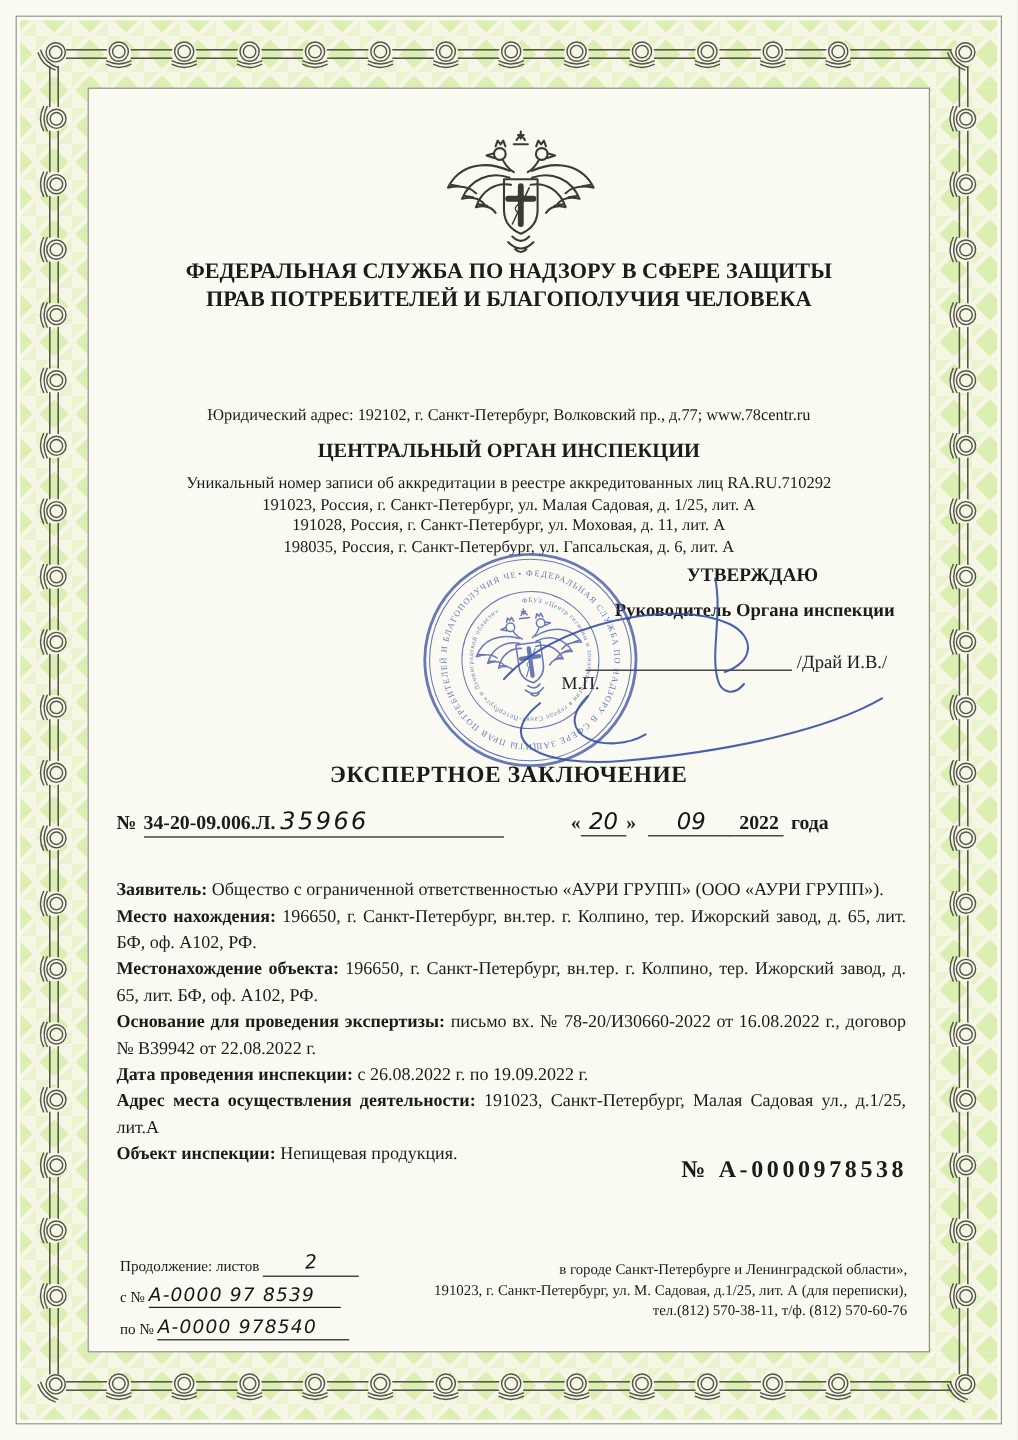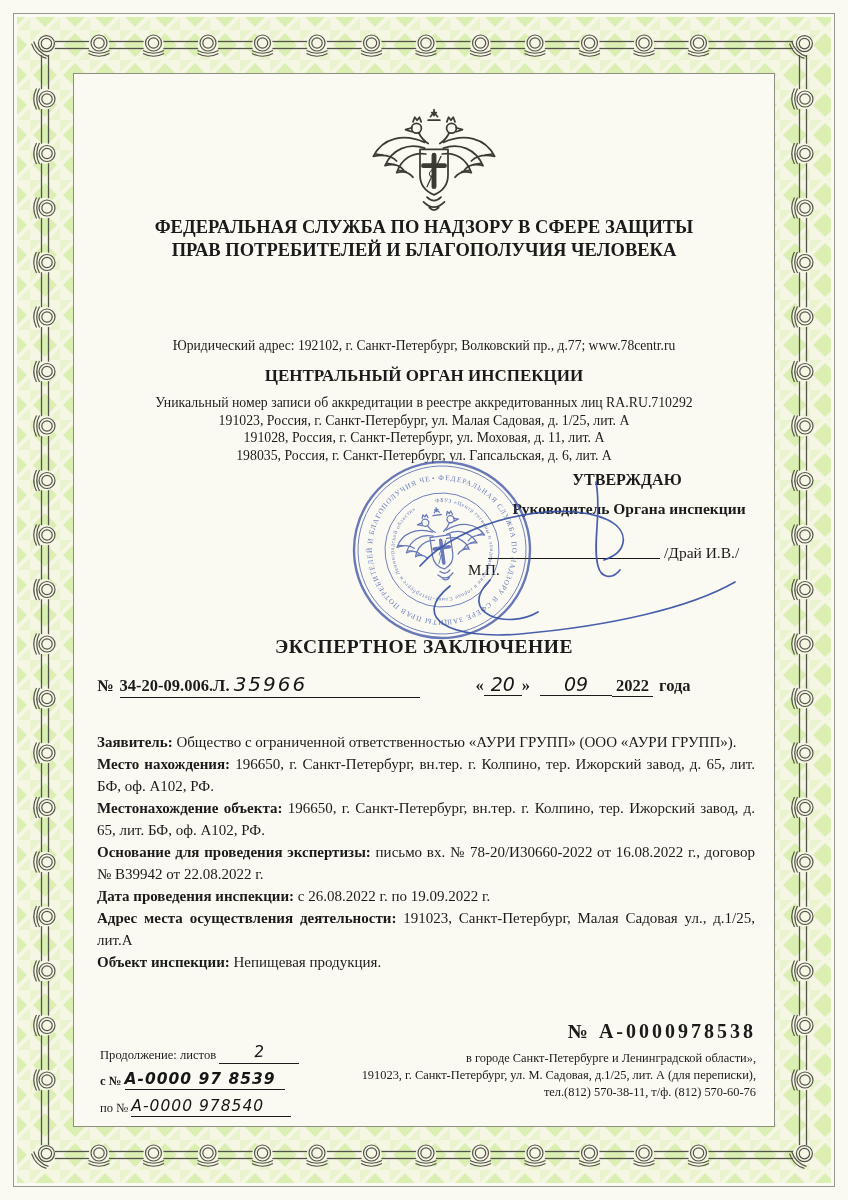--- a/index.html
+++ b/index.html
@@ -212,35 +212,35 @@
   <div class="abs bodytext" style="left:97px;top:731px;width:658px;">
     <p><span class="b">Заявитель:</span> <span>Общество с ограниченной ответственностью «АУРИ ГРУПП» (ООО «АУРИ ГРУПП»).</span></p>
     <p><span class="b">Место нахождения:</span> <span>196650, г. Санкт-Петербург, вн.тер. г. Колпино, тер. Ижорский завод, д. 65, лит. БФ, оф. А102,  РФ.</span></p>
     <p><span class="b">Местонахождение объекта:</span> <span>196650, г. Санкт-Петербург, вн.тер. г. Колпино, тер. Ижорский завод, д. 65, лит. БФ, оф. А102,  РФ.</span></p>
     <p><span class="b">Основание для проведения экспертизы:</span> <span>письмо вх. № 78-20/И30660-2022 от 16.08.2022 г., договор № В39942 от 22.08.2022 г.</span></p>
     <p><span class="b">Дата проведения инспекции:</span> <span>с 26.08.2022 г. по 19.09.2022 г.</span></p>
     <p><span class="b">Адрес места осуществления деятельности:</span> <span>191023, Санкт-Петербург, Малая Садовая ул., д.1/25, лит.А</span></p>
     <p><span class="b">Объект инспекции:</span> <span>Непищевая продукция.</span></p>
   </div>
 
-  <div class="abs right b" style="right:92px;top:1020px;font-size:20px;letter-spacing:3px;text-align:right;">№ А-0000978538</div>
+  <div class="abs right b" style="right:92px;top:964px;font-size:20px;letter-spacing:3px;text-align:right;">№ А-0000978538</div>
   <div class="abs right smallfoot" style="right:92px;top:1050px;width:420px;">
     <div>в городе Санкт-Петербурге и Ленинградской области»,</div>
     <div>191023, г. Санкт-Петербург, ул. М. Садовая, д.1/25, лит. А (для переписки),</div>
     <div>тел.(812) 570-38-11, т/ф. (812) 570-60-76</div>
   </div>
 
   <div class="abs" style="left:100px;top:1044px;font-size:12.6px;">
     <div style="height:27px;">
       <span>Продолжение: листов</span>
       <span class="u center" style="width:80px;">
         <span class="hw nowrap" style="font-size:16px;display:inline-block;transform:translateY(-2px) rotate(-4deg);">2</span>
       </span>
     </div>
-    <div style="height:27px;font-weight:bold;">
+    <div style="height:27px;">
       <span>с №</span>
       <span class="u" style="width:160px;">
         <span class="hw nowrap" style="font-size:15.5px;display:inline-block;letter-spacing:1px;transform:translateY(-1px);">А-0000 97 8539</span>
       </span>
     </div>
     <div style="height:27px;">
       <span>по №</span>
       <span class="u" style="width:160px;">
         <span class="hw nowrap" style="font-size:15.5px;display:inline-block;letter-spacing:1px;transform:translateY(-1px);">А-0000 978540</span>
       </span>

